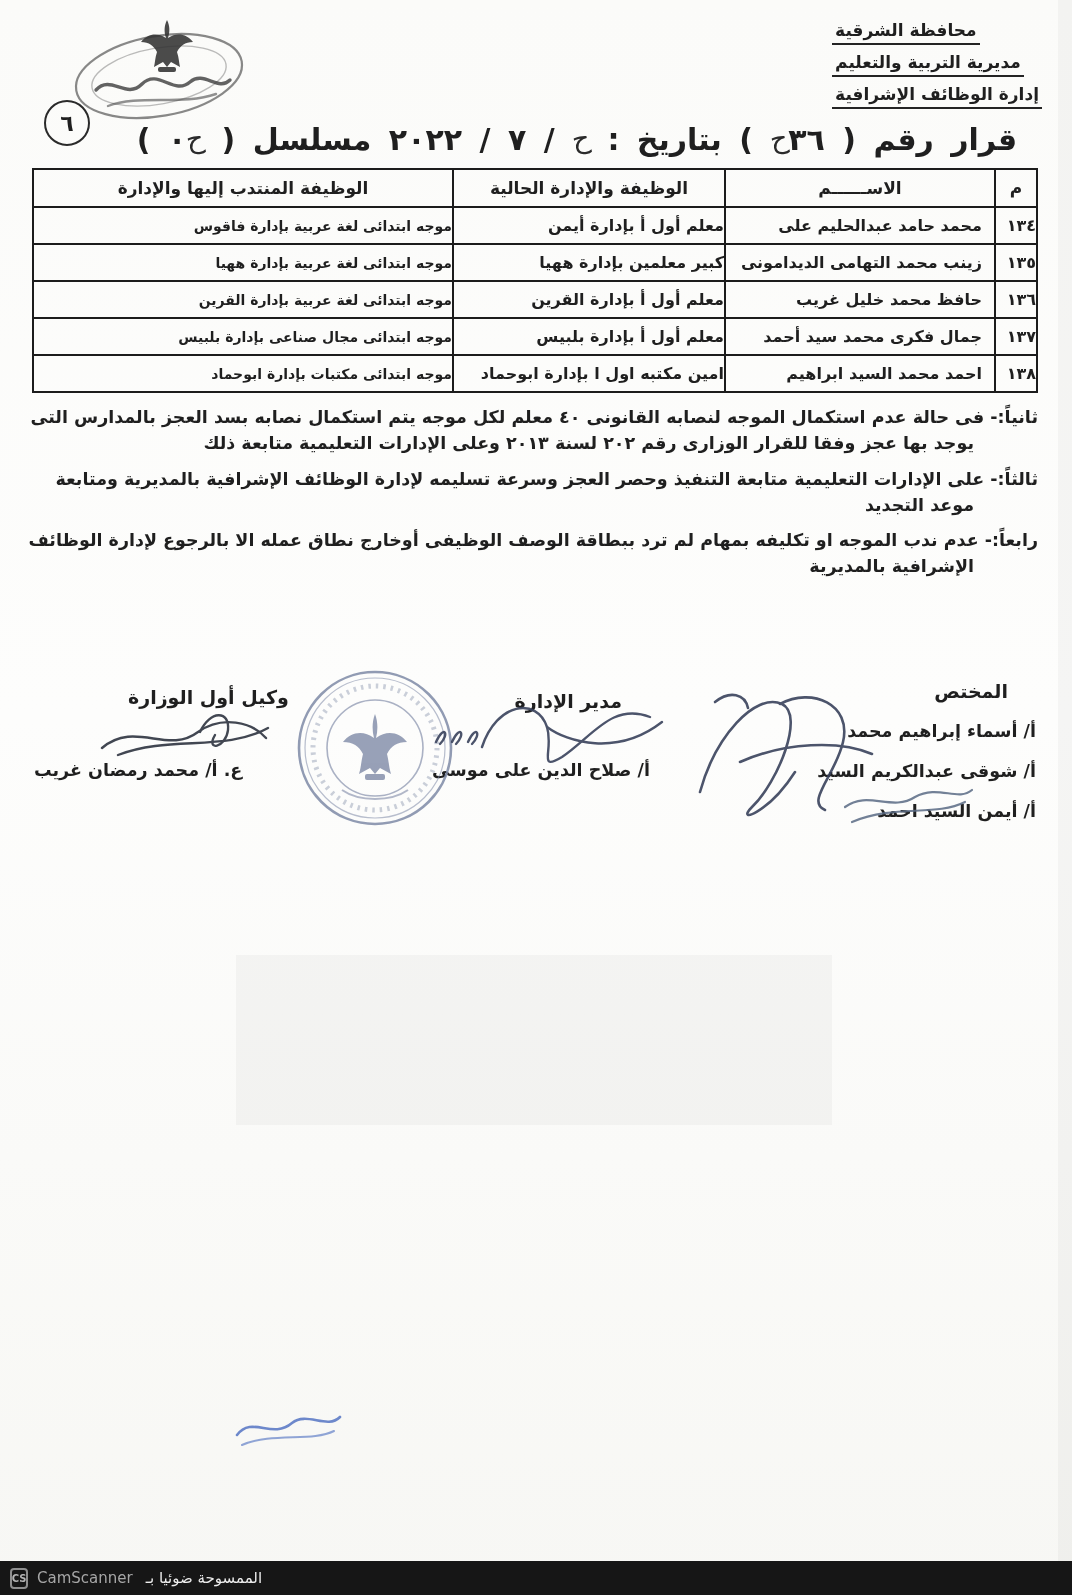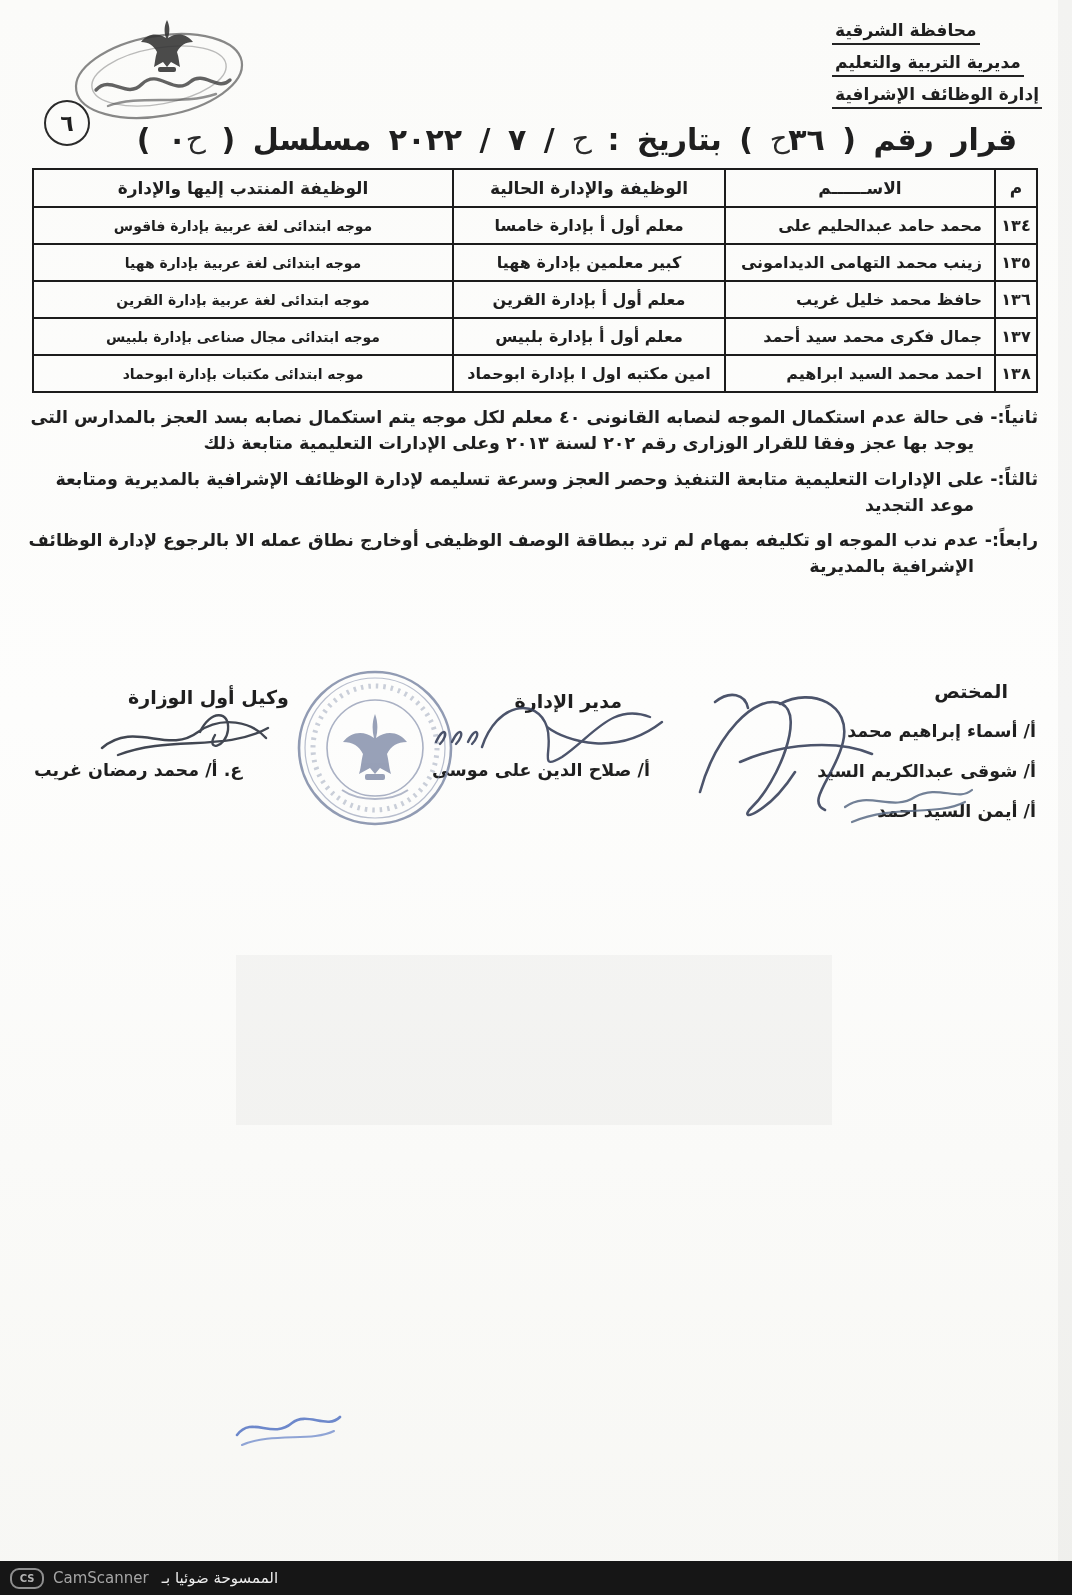--- a/index.html
+++ b/index.html
@@ -27,21 +27,21 @@
 
   
   .title-line {
     position:absolute; top:122px; right:28px; left:110px;
     font-size:30px; font-weight:800; text-align:center; word-spacing:7px; white-space:nowrap;
   }
   .hw { display:inline-block; font-weight:400; transform:rotate(-10deg) translateY(-2px); font-size:0.92em; color:#2b2b2b; }
 
   
   table.decree { position:absolute; top:168px; right:34px; width:1004px; border-collapse:collapse; table-layout:fixed; }
-  table.decree th, table.decree td { border:2px solid #1c1c1c; }
+  table.decree th, table.decree td { border:2px solid #1c1c1c;text-align:right; }
   table.decree th { font-size:17px; font-weight:800; height:38px; text-align:center; }
   table.decree td { font-weight:700; height:37px; }
   td.c-no { font-size:16px; text-align:center; letter-spacing:3px; }
   td.c-name { font-size:16px; text-align:right; padding-right:12px; }
   td.c-current { font-size:16px; text-align:center; }
   td.c-seconded { font-size:14px; text-align:center; }
 
   
   .clauses { position:absolute; top:404px; right:34px; left:24px; }
   .clause { font-size:17.5px; font-weight:700; line-height:1.5; margin-bottom:9px; padding-right:64px; text-indent:-64px; }
@@ -60,21 +60,21 @@
 
   .ink-overlay { position:absolute; top:640px; left:0; width:1072px; height:235px; pointer-events:none; }
   .blue-mark  { position:absolute; top:1405px; left:232px; width:115px; height:50px; }
 
   
   .footer-bar {
     position:absolute; bottom:0; left:0; right:0; height:34px; background:#161616;
     display:flex; direction:ltr; align-items:center; padding:0 10px; gap:9px;
   }
   .cs-badge {
-    width:34px; height:21px; border:2px solid #8f8f8f; border-radius:9px;
+    width:18px; height:21px; border:2px solid #8f8f8f; border-radius:4px;
     color:#b3b3b3; font-size:10px; font-weight:700;
     display:flex; align-items:center; justify-content:center; flex:0 0 auto;
   }
   .cs-brand { color:#a6a6a6; font-size:15px; }
   .cs-scanned { color:#ededed; font-size:15px; margin-left:4px; }
 </style>
 </head>
 <body>
 
 <div class="page">
@@ -117,21 +117,21 @@
         <th>م</th>
         <th>الاســــــم</th>
         <th>الوظيفة والإدارة الحالية</th>
         <th>الوظيفة المنتدب إليها  والإدارة</th>
       </tr>
     </thead>
     <tbody>
       <tr>
         <td class="c-no">١٣٤</td>
         <td class="c-name">محمد حامد عبدالحليم على</td>
-        <td class="c-current">معلم أول أ بإدارة خامسا</td>
+        <td class="c-current">معلم أول أ بإدارة أيمن</td>
         <td class="c-seconded">موجه ابتدائى لغة عربية بإدارة فاقوس</td>
       </tr>
       <tr>
         <td class="c-no">١٣٥</td>
         <td class="c-name">زينب محمد التهامى الديدامونى</td>
         <td class="c-current">كبير معلمين بإدارة ههيا</td>
         <td class="c-seconded">موجه ابتدائى لغة عربية بإدارة ههيا</td>
       </tr>
       <tr>
         <td class="c-no">١٣٦</td>

